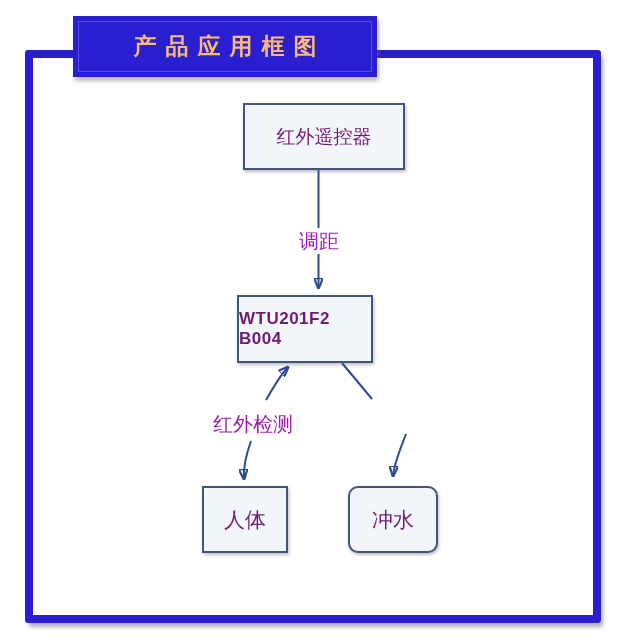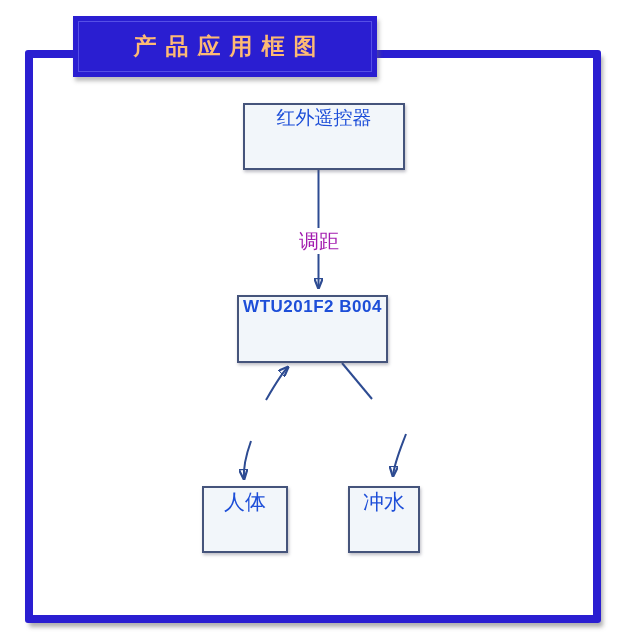--- a/index.html
+++ b/index.html
@@ -43,29 +43,29 @@
     letter-spacing:9px;
     padding-left:9px; 
     white-space:nowrap;
   }
   
   .node{
     position:absolute;
     background:#f2f6fa;
     border:2px solid #45547b;
     box-shadow:1px 2px 3px rgba(90,90,110,0.40);
-    display:flex;align-items:flex-start;justify-content:center;
-    color:#1d4ed8;
+    display:flex;align-items:center;justify-content:center;
+    color:#701a75;
     z-index:2;
     box-sizing:border-box;
   }
   .node-remote{left:243px;top:103px;width:162px;height:67px;font-size:19px;}
-  .node-controller{left:237px;top:295px;width:151px;height:68px;font-size:17px;font-weight:bold;letter-spacing:0.5px;}
+  .node-controller{left:237px;top:295px;width:136px;height:68px;font-size:17px;font-weight:bold;letter-spacing:0.5px;}
   .node-human{left:202px;top:486px;width:86px;height:67px;font-size:21px;}
-  .node-flush{left:348px;top:486px;width:72px;height:67px;font-size:21px;}
+  .node-flush{left:348px;top:486px;width:90px;height:67px;font-size:21px;border-radius:10px;}
   
   .connectors{
     position:absolute;left:0;top:0;width:628px;height:643px;
     z-index:1;
     pointer-events:none;
   }
   .connectors path{
     stroke:#2d4b92;
     stroke-width:2;
     fill:none;
@@ -125,15 +125,16 @@
   <div class="node node-human">
     <span>人体</span>
   </div>
 
   <div class="node node-flush">
     <span>冲水</span>
   </div>
 
   <div class="edge-label label-adjust">调距</div>
 
+  <div class="edge-label label-detect">红外检测</div>
 
 
 </div>
 
 </body></html>

